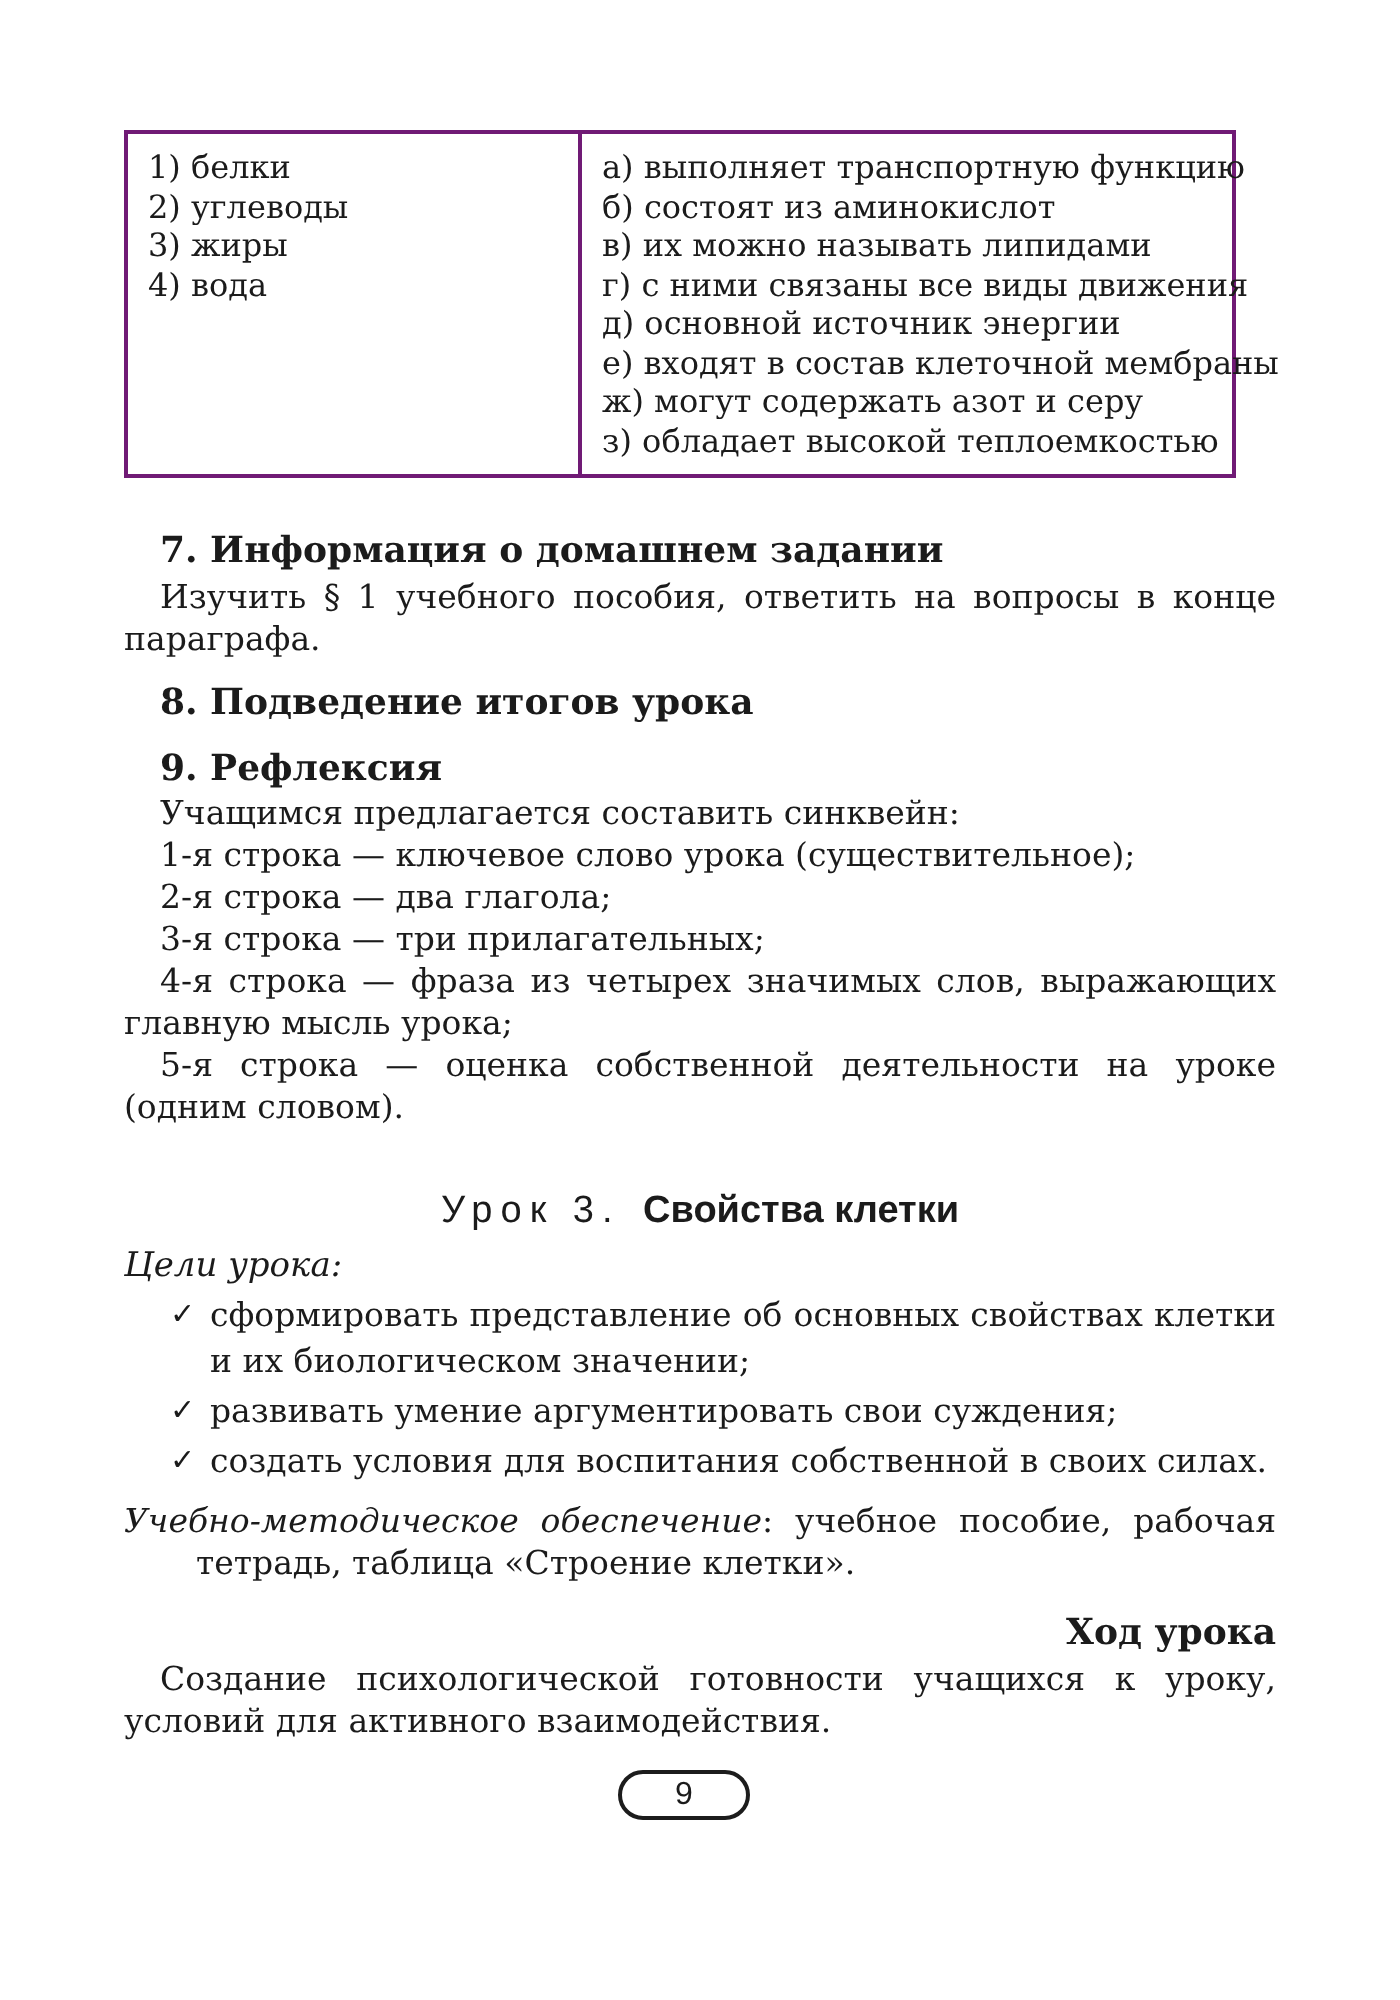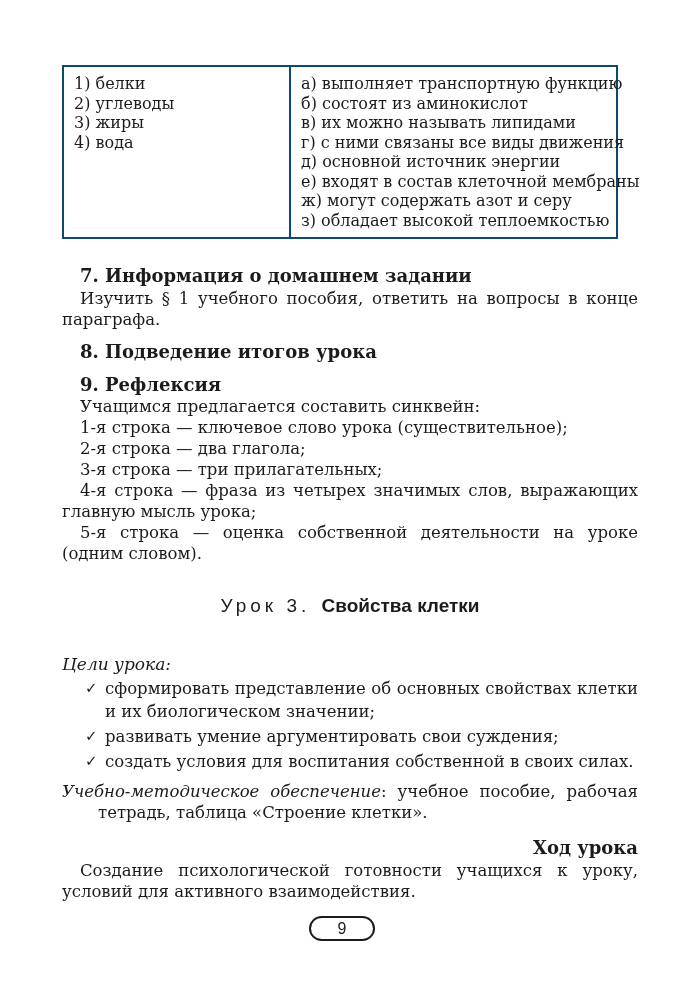--- a/index.html
+++ b/index.html
@@ -19,21 +19,21 @@
   }
   
   table.match-table{
     border-collapse:collapse;
     width:556px;
     table-layout:fixed;
     font-size:16px;
     line-height:19.5px;
   }
   table.match-table td{
-    border:2px solid #0c4a6e;
+    border:2px solid #701a75;
     vertical-align:top;
     padding:7px 8px 7px 10px;
   }
   td.col-left{width:207px;}
   .cell-line{white-space:nowrap;}
   
   .num-heading{
     font-weight:bold;
     font-size:18px;
     line-height:22px;
@@ -76,21 +76,21 @@
     line-height:24px;
   }
   .lesson-number{
     font-weight:normal;
     letter-spacing:4px;
     margin-right:6px;
   }
   .lesson-name{font-weight:bold;}
   
   .goals-label{
-    margin-top:36px;
+    margin-top:5px;
     font-size:17px;
     line-height:21px;
     font-style:italic;
   }
   .goal-item{
     position:relative;
     margin:2px 0 0 23px;
     padding-left:20px;
     font-size:16.5px;
     line-height:23px;

